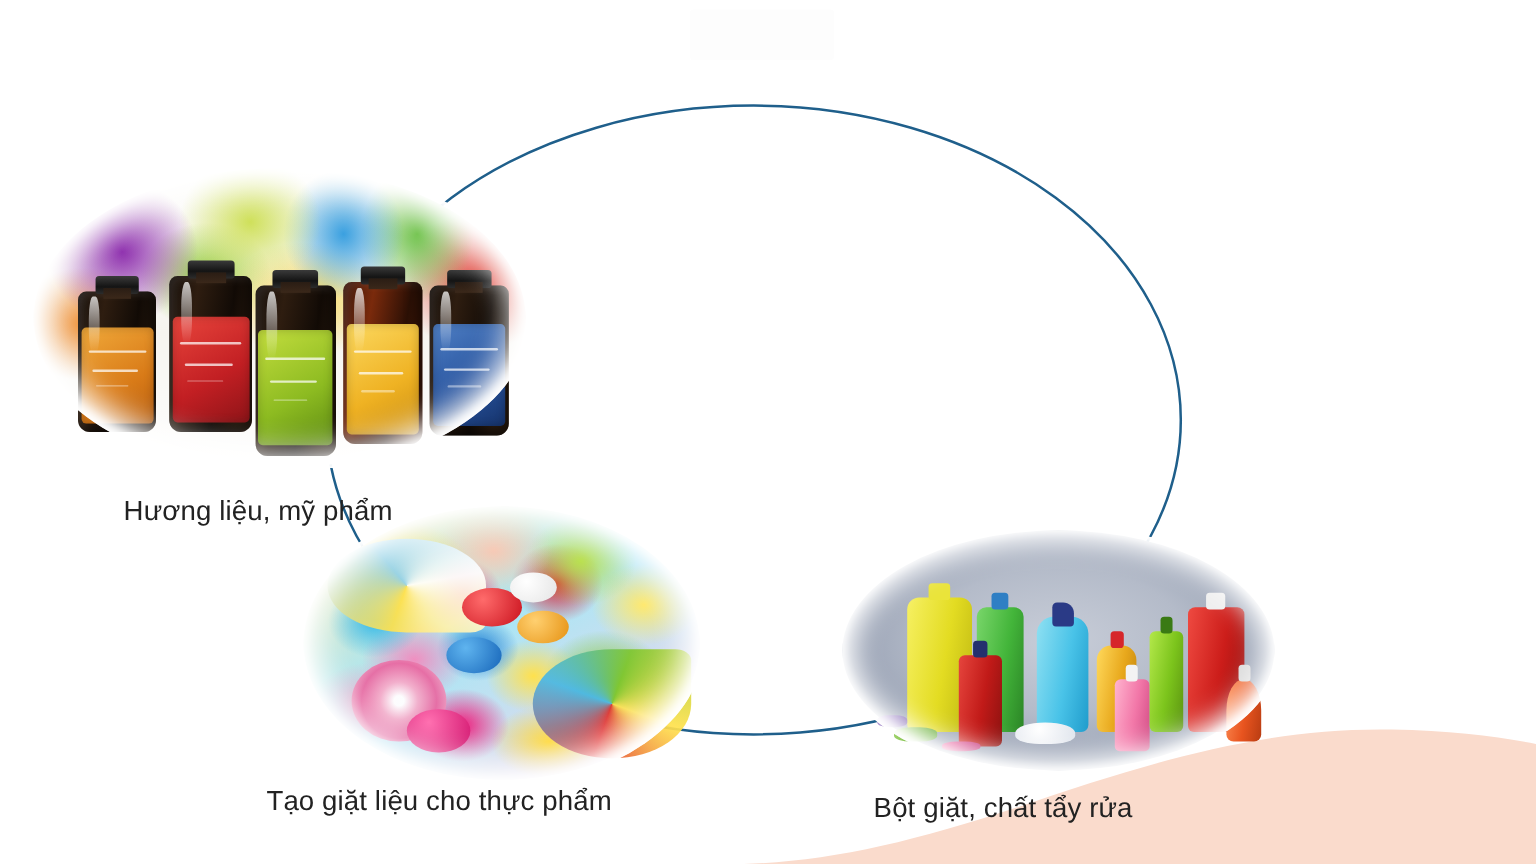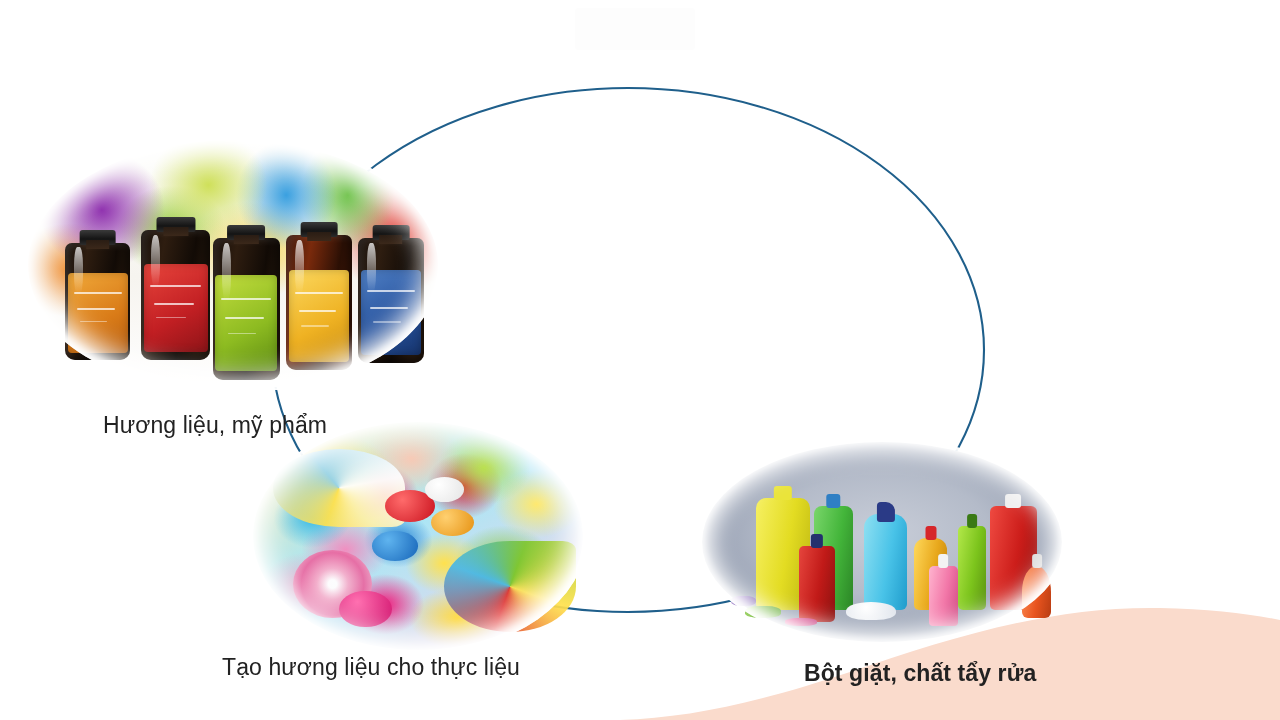--- a/index.html
+++ b/index.html
@@ -156,21 +156,21 @@
   
   .caption{
     position:absolute;
     font-size:23px;
     color:#222222;
     white-space:nowrap;
     letter-spacing:.1px;
   }
   #cap-flavors{left:103px;top:392px;margin-top:20px;}
   #cap-food{left:222px;top:654px;}
-  #cap-clean{left:804px;top:660px;font-weight:bold;}
+  #cap-clean{left:728px;top:660px;}
 </style>
 </head>
 <body>
 
 <div id="slide">
 
   <div class="watermark"></div>
 
   <svg class="peach-wave" viewBox="0 0 660 130" preserveAspectRatio="none">
     <path d="M0,130 C70,128 140,112 230,82 C330,48 430,16 540,18 C590,19 630,24 660,30 L660,130 Z" fill="#FADBCC"></path>
@@ -327,16 +327,16 @@
       <div style="position:absolute;left:8%;bottom:18%;width:7%;height:5%;border-radius:40%;
         background:linear-gradient(100deg,#b39ad4,#7a5fae);"></div>
       <div style="position:absolute;left:23%;bottom:8%;width:9%;height:4%;border-radius:40%;
         background:linear-gradient(100deg,#f06aa6,#c22a72);"></div>
     </div>
     <div class="feather"></div>
   </div>
 
 
   <div class="caption" id="cap-flavors">Hương liệu, mỹ phẩm</div>
-  <div class="caption" id="cap-food">Tạo hương liệu cho thực liệu</div>
+  <div class="caption" id="cap-food">Tạo giặt liệu cho thực phẩm</div>
   <div class="caption" id="cap-clean">Bột giặt, chất tẩy rửa</div>
 
 </div>
 
 </body></html>

